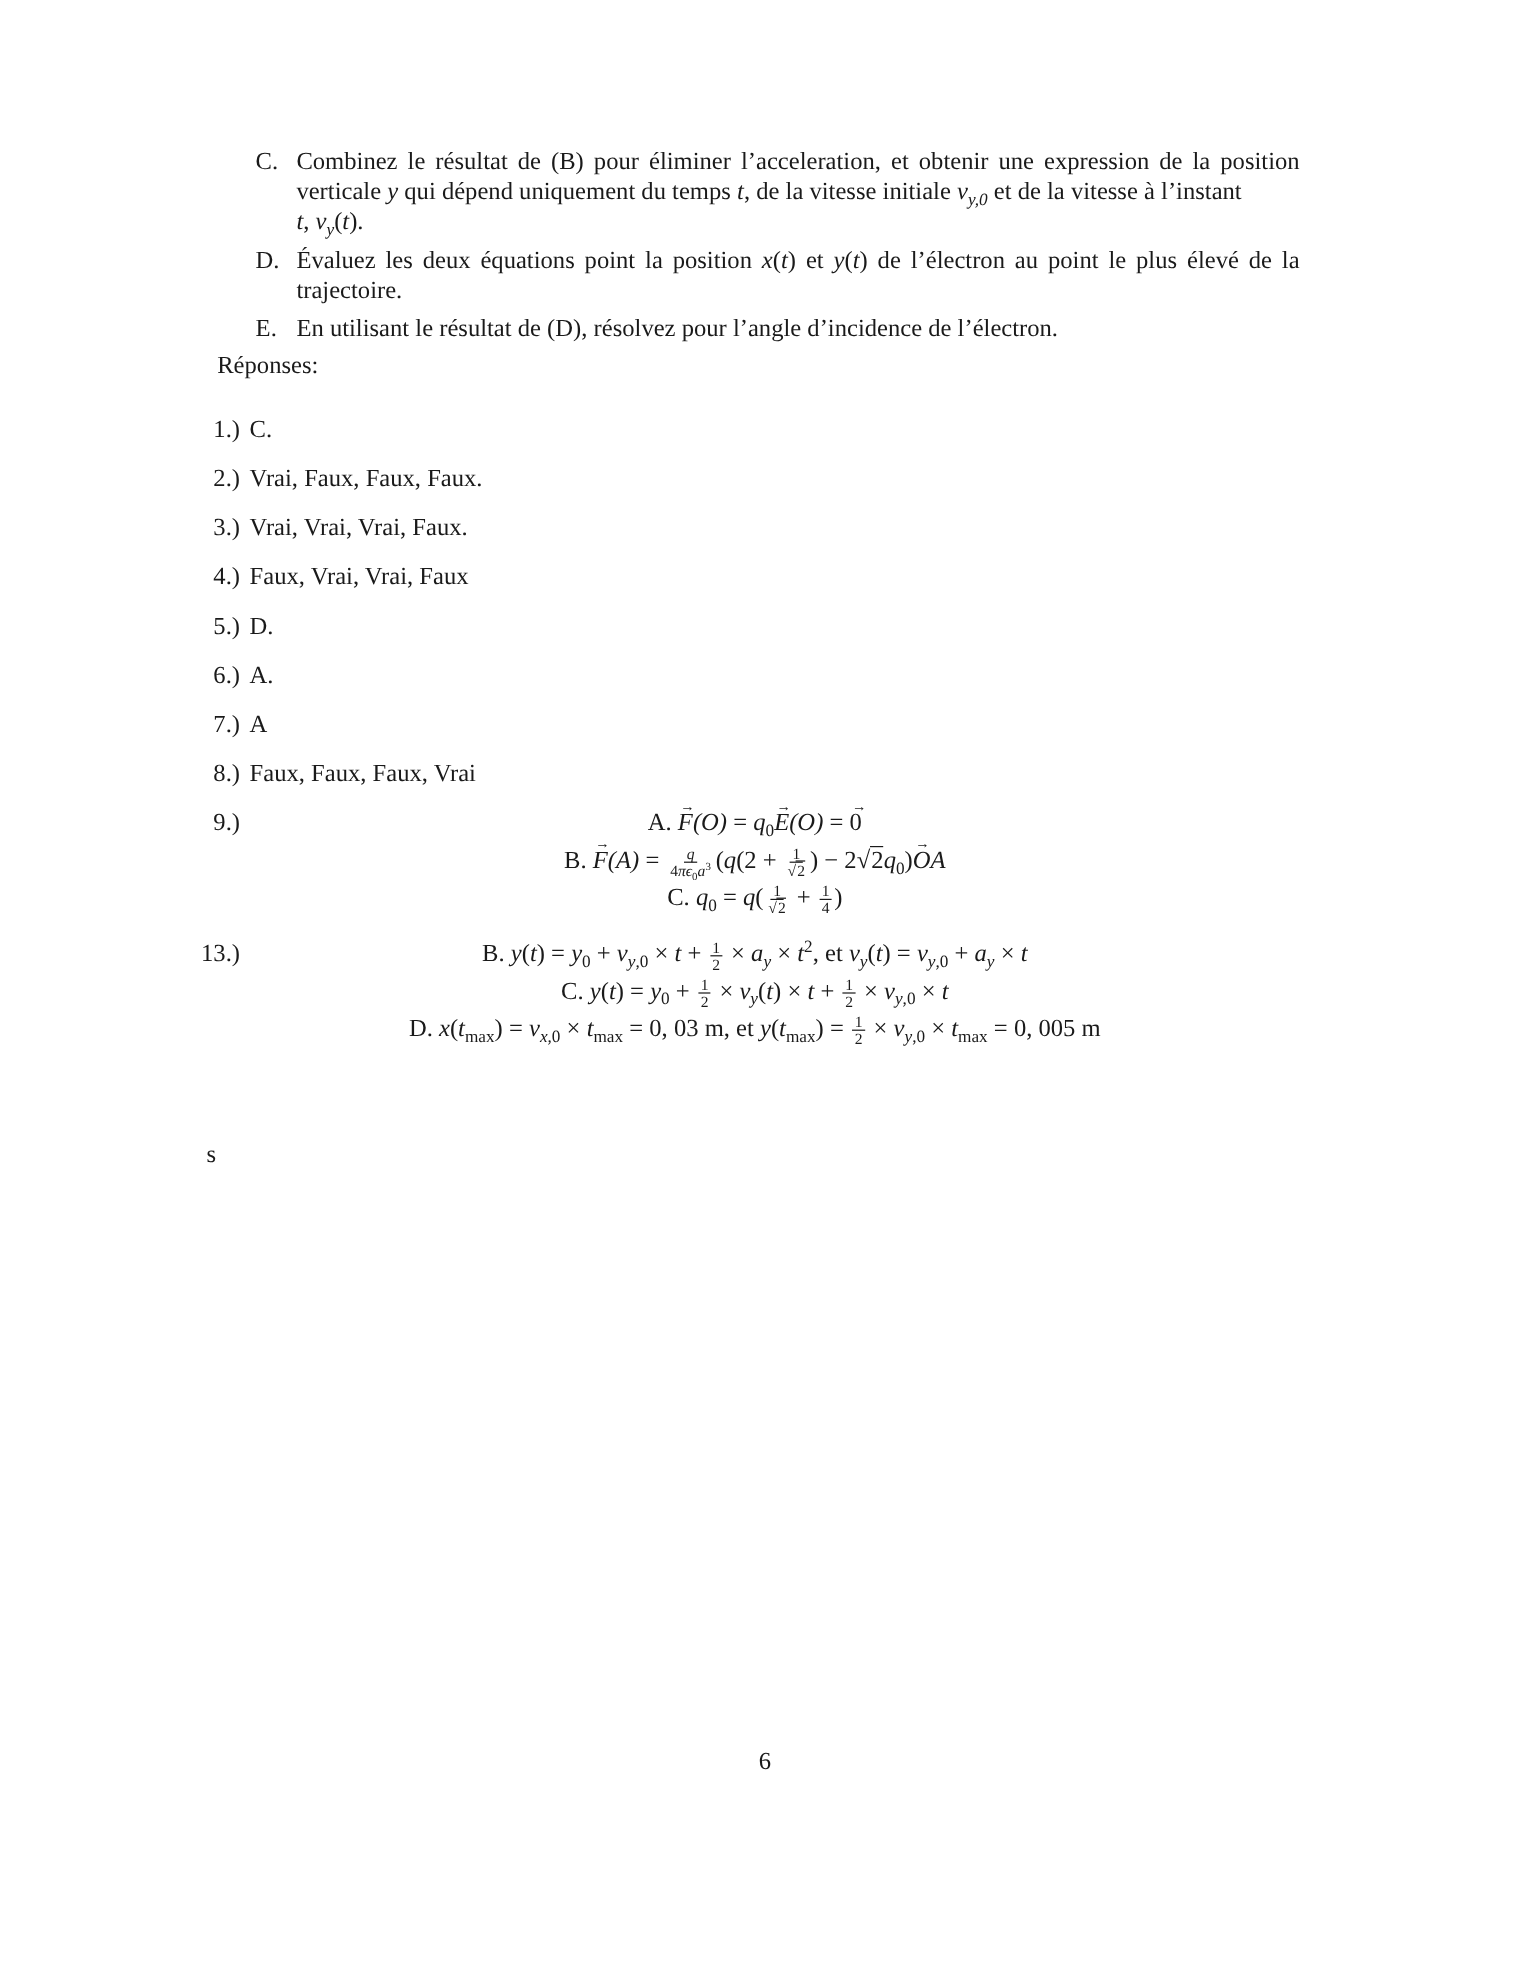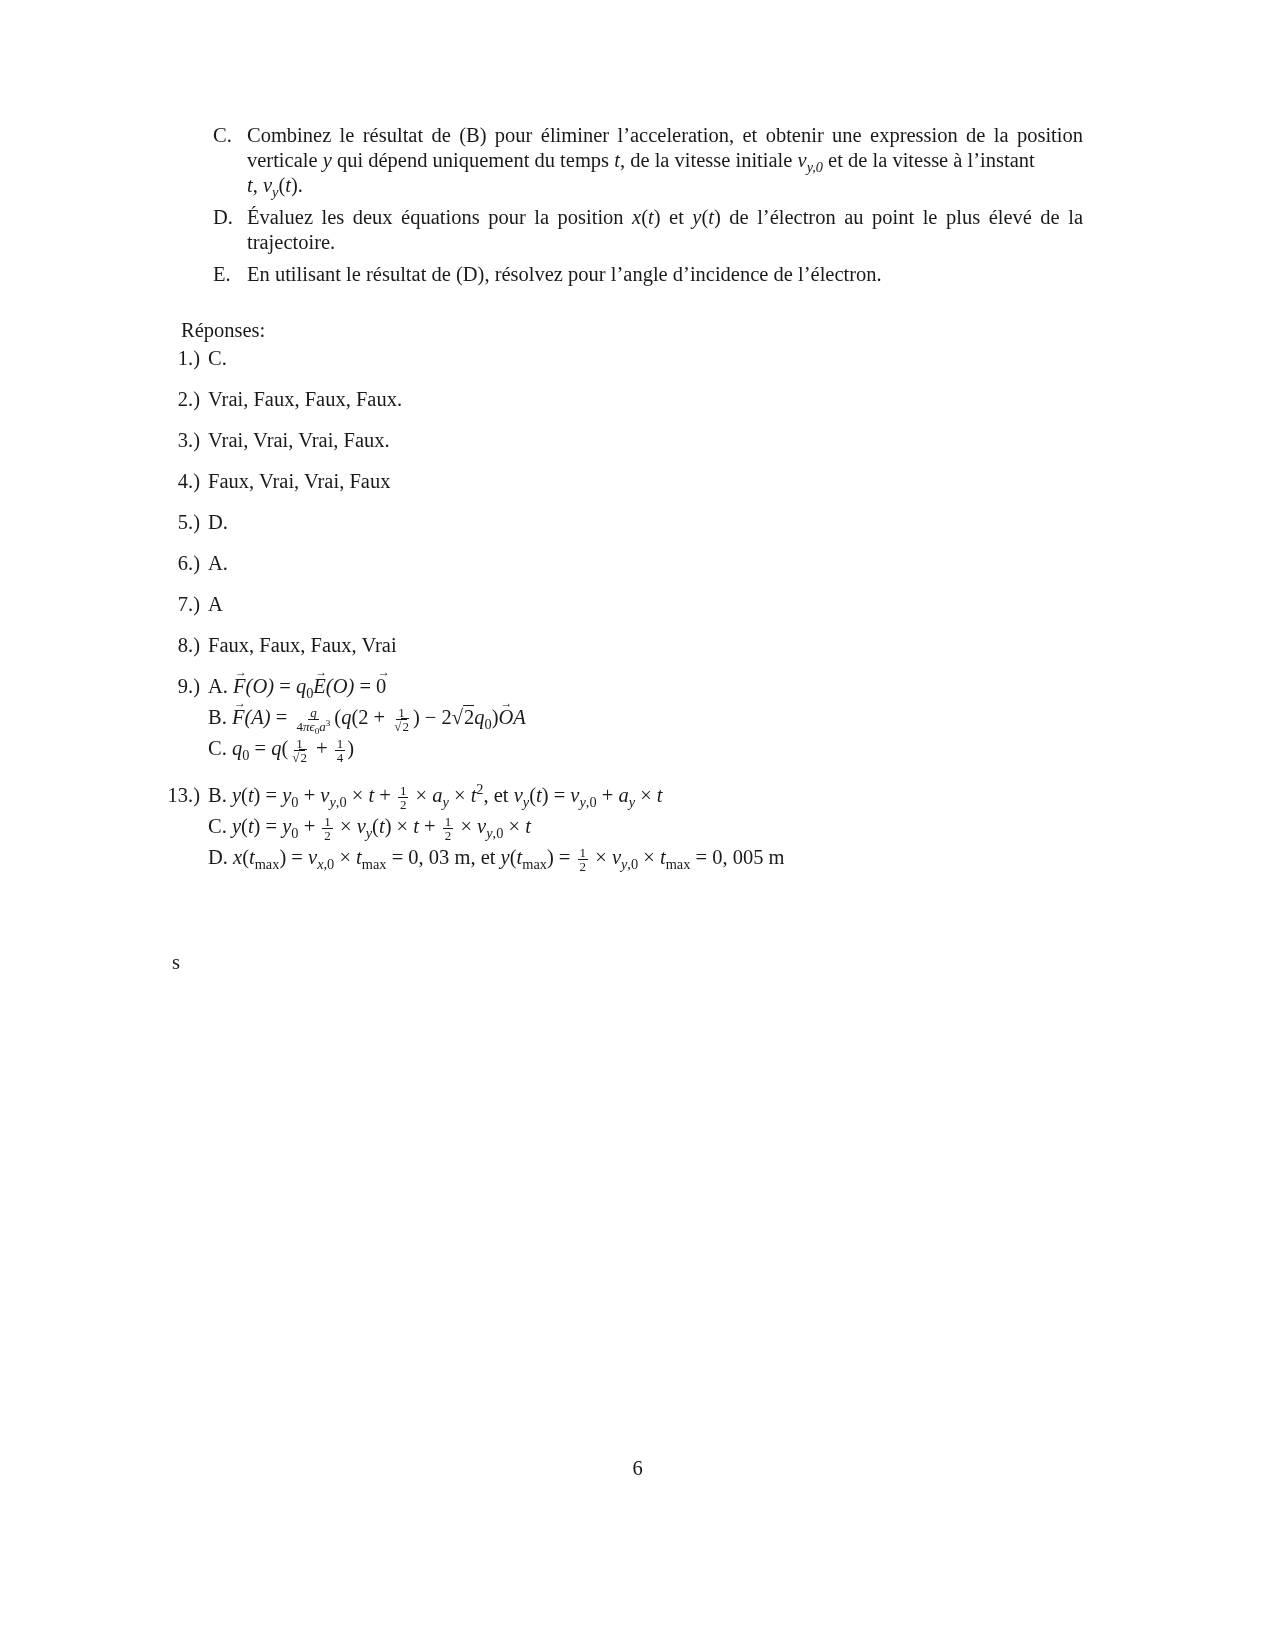--- a/index.html
+++ b/index.html
@@ -9,26 +9,26 @@
     color: #1a1a1a; font-size: 19px;
   }
   .page { position: absolute; inset: 0; font-family: "Liberation Serif", "DejaVu Serif", serif; font-size: 20.5px; line-height: 25px; }
   .sublist { position: absolute; left: 213px; top: 123px; width: 870px; }
   .subitem { display: flex; margin-bottom: 7px; text-align: justify; }
   .subitem .lbl { width: 34px; flex: 0 0 34px; text-align: left; }
   .subitem .txt { flex: 1; }
   i.m { font-style: italic; }
   sub { font-size: 70%; vertical-align: -0.35em; line-height: 0; margin-top: 40px; }
   sup { font-size: 70%; vertical-align: 0.55em; line-height: 0; }
-  .reponses { position: absolute; left: 181px; top: 318px; }
+  .reponses { position: absolute; left: 181px; top: 293px; }
   .answers { position: absolute; left: 150px; top: 346px; width: 900px; }
   .ans { display: flex; margin-bottom: 16px; }
   .ans .num { width: 50px; flex: 0 0 50px; text-align: right; padding-right: 8px; box-sizing: content-box; }
   .ans .body { flex: 1; }
-  .ans .body .line { height: 31px; white-space: nowrap; }
+  .ans .body .line { height: 31px; white-space: nowrap; text-align: center; }
   .frac { display: inline-flex; flex-direction: column; align-items: center; vertical-align: middle; font-size: 13px; line-height: 13px; margin: 0 2px; }
   .frac .n { border-bottom: 1px solid #1a1a1a; padding: 0 2px; }
   .frac .d { padding: 0 2px; }
   .vec { position: relative; display: inline-block; }
   .vec::before { content: "→"; position: absolute; top: -14px; left: 2px; font-size: 12px; font-style: normal; }
   .sqrt { border-top: 1px solid #1a1a1a; padding-left: 1px; }
   .trailing { position: absolute; left: 172px; top: 950px; }
   .pagenum { position: absolute; left: 0; width: 1275px; text-align: center; top: 1456px; }
 </style>
 </head>
@@ -36,21 +36,21 @@
 
 <div class="page">
 
   <div class="sublist">
     <div class="subitem">
       <span class="lbl">C.</span>
       <span class="txt"><span>Combinez le résultat de (B) pour éliminer l’acceleration, et obtenir une expression de la position verticale </span><i class="m">y</i><span> qui dépend uniquement du temps </span><i class="m">t</i><span>, de la vitesse initiale </span><i class="m">v</i><sub><i class="m">y,0</i></sub><span> et de la vitesse à l’instant </span><br><i class="m">t</i><span>, </span><i class="m">v</i><sub><i class="m">y</i></sub><span>(</span><i class="m">t</i><span>).</span></span>
     </div>
     <div class="subitem">
       <span class="lbl">D.</span>
-      <span class="txt"><span>Évaluez les deux équations pour la position </span><i class="m">x</i><span>(</span><i class="m">t</i><span>) et </span><i class="m">y</i><span>(</span><i class="m">t</i><span>) de l’électron au point le plus élevé de la trajectoire.</span></span>
+      <span class="txt"><span>Évaluez les deux équations point la position </span><i class="m">x</i><span>(</span><i class="m">t</i><span>) et </span><i class="m">y</i><span>(</span><i class="m">t</i><span>) de l’électron au point le plus élevé de la trajectoire.</span></span>
     </div>
     <div class="subitem">
       <span class="lbl">E.</span>
       <span class="txt">En utilisant le résultat de (D), résolvez pour l’angle d’incidence de l’électron.</span>
     </div>
   </div>
 
   <div class="reponses">Réponses:</div>
 
   <div class="answers">

